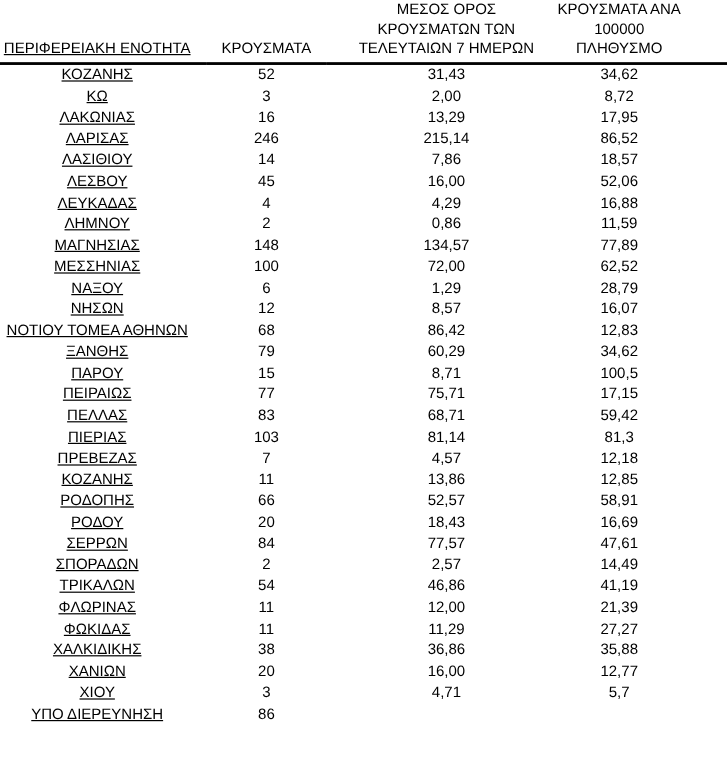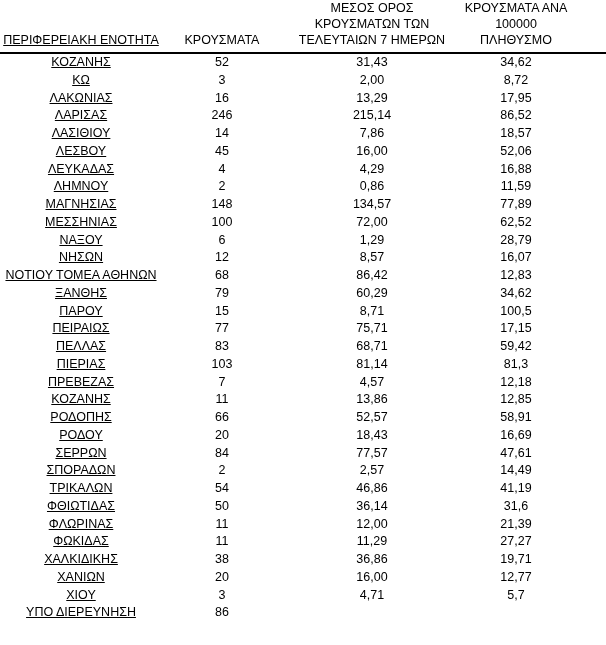--- a/index.html
+++ b/index.html
@@ -217,42 +217,36 @@
         <td>2,57</td>
         <td>14,49</td>
       </tr>
       <tr>
         <td>ΤΡΙΚΑΛΩΝ</td>
         <td>54</td>
         <td>46,86</td>
         <td>41,19</td>
       </tr>
       <tr>
-        <td>ΦΘΙΩΤΙΔΑΣ</td>
-        <td>50</td>
-        <td>36,14</td>
-        <td>31,6</td>
-      </tr>
-      <tr>
         <td>ΦΛΩΡΙΝΑΣ</td>
         <td>11</td>
         <td>12,00</td>
         <td>21,39</td>
       </tr>
       <tr>
         <td>ΦΩΚΙΔΑΣ</td>
         <td>11</td>
         <td>11,29</td>
         <td>27,27</td>
       </tr>
       <tr>
         <td>ΧΑΛΚΙΔΙΚΗΣ</td>
         <td>38</td>
         <td>36,86</td>
-        <td>19,71</td>
+        <td>35,88</td>
       </tr>
       <tr>
         <td>ΧΑΝΙΩΝ</td>
         <td>20</td>
         <td>16,00</td>
         <td>12,77</td>
       </tr>
       <tr>
         <td>ΧΙΟΥ</td>
         <td>3</td>

